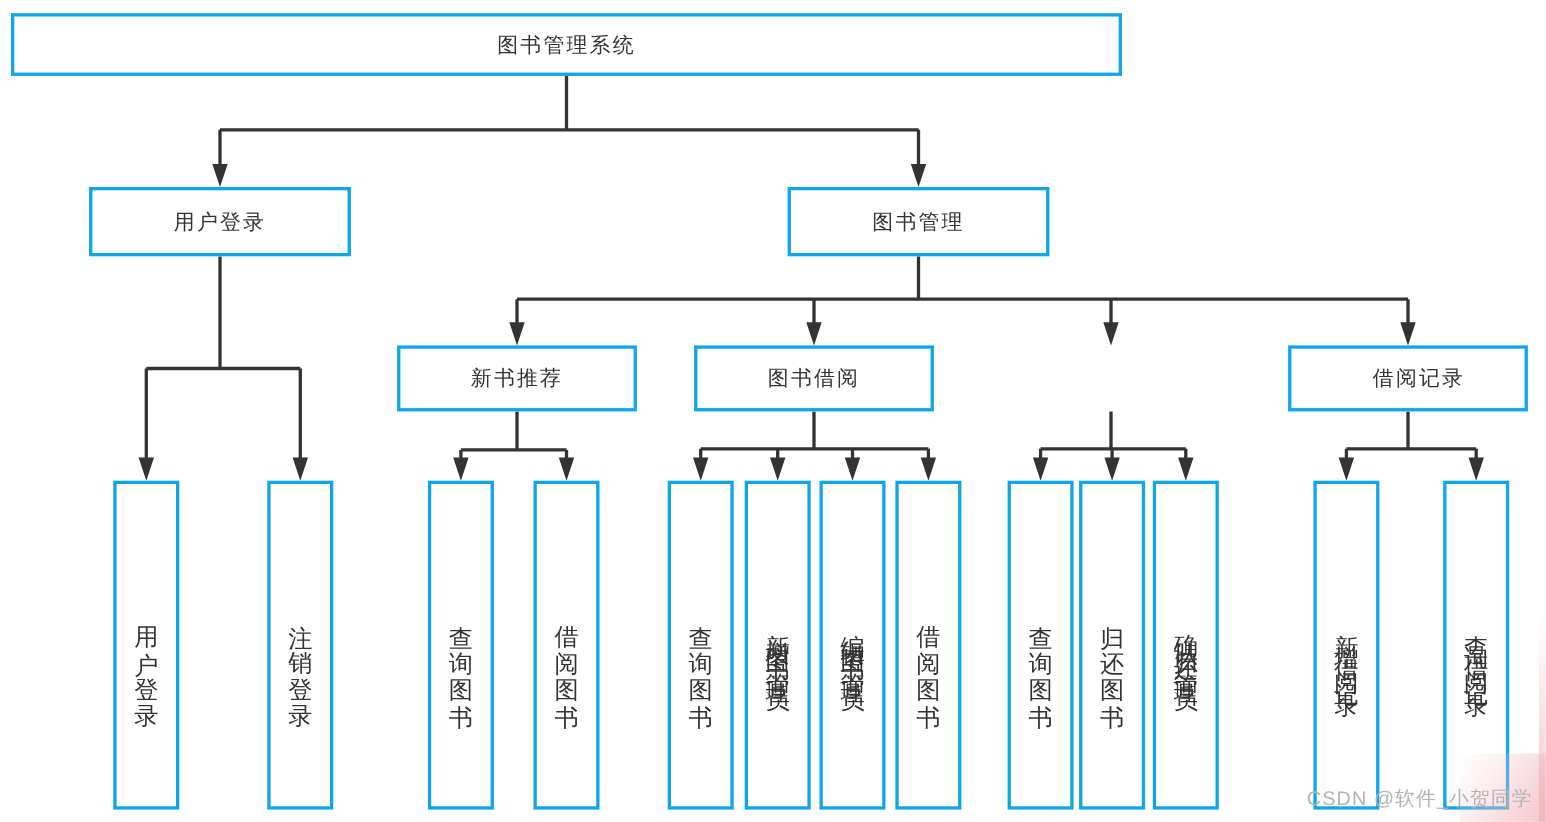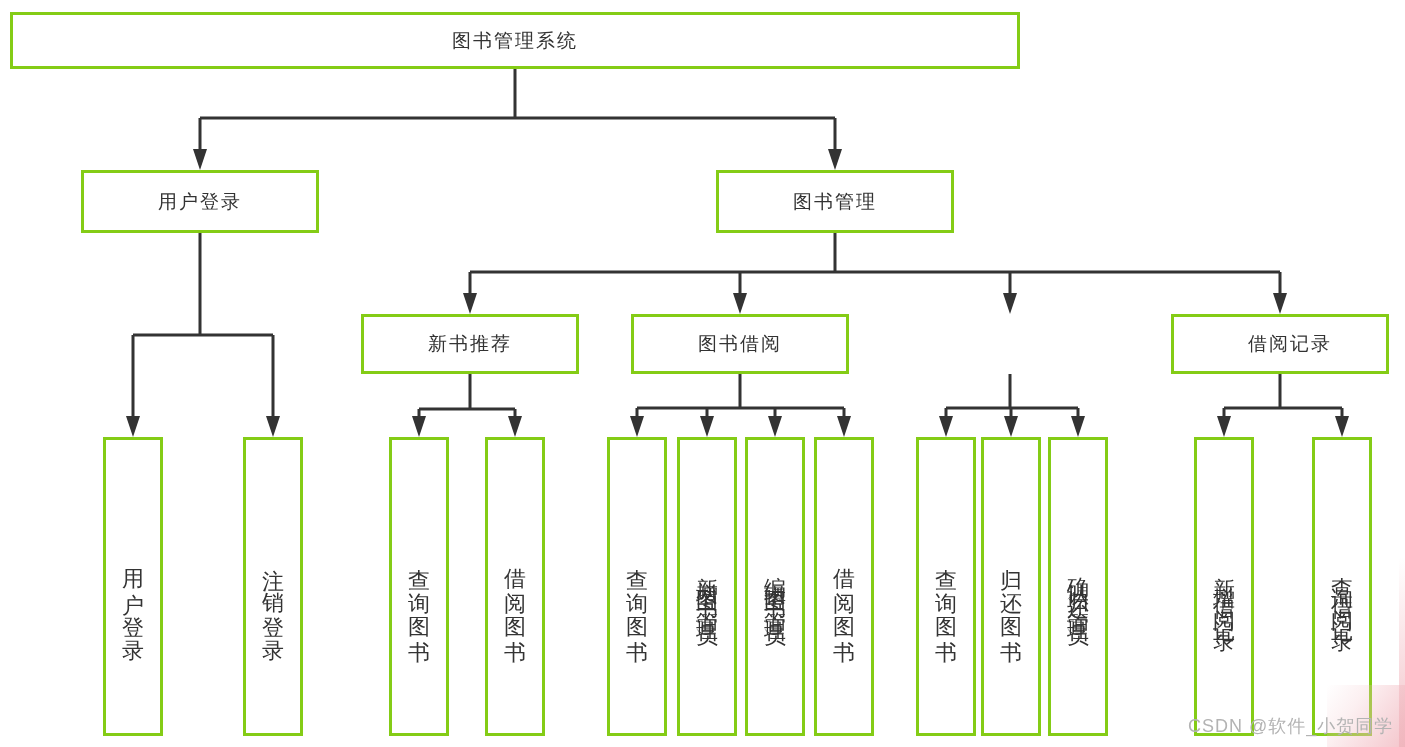--- a/index.html
+++ b/index.html
@@ -5,21 +5,21 @@
   html,body{margin:0;padding:0;}
   body{
     width:1405px;height:747px;position:relative;background:#ffffff;
     font-family:"Liberation Sans","DejaVu Sans",sans-serif;
     overflow:hidden;
   }
   .stage{position:absolute;inset:0;width:1405px;height:747px;}
   svg.wires{position:absolute;left:0;top:0;z-index:1;pointer-events:none;}
   .box{
     position:absolute;z-index:2;box-sizing:border-box;
-    border:3px solid #84cc16;background:#ffffff;color:#333333;
+    border:3px solid #0ea5e9;background:#ffffff;color:#333333;
     display:flex;align-items:center;justify-content:center;
   }
   .hlabel{font-size:19px;letter-spacing:2px;white-space:nowrap;}
   .vlabel{
     writing-mode:vertical-rl;text-orientation:mixed;
     font-size:22px;line-height:1;white-space:nowrap;color:#333333;
   }
   .sp-wide{letter-spacing:24px;margin-bottom:-24px;}
   .sp-mid{letter-spacing:11px;margin-bottom:-11px;}
   .sp-tight{letter-spacing:7px;margin-bottom:-7px;}

